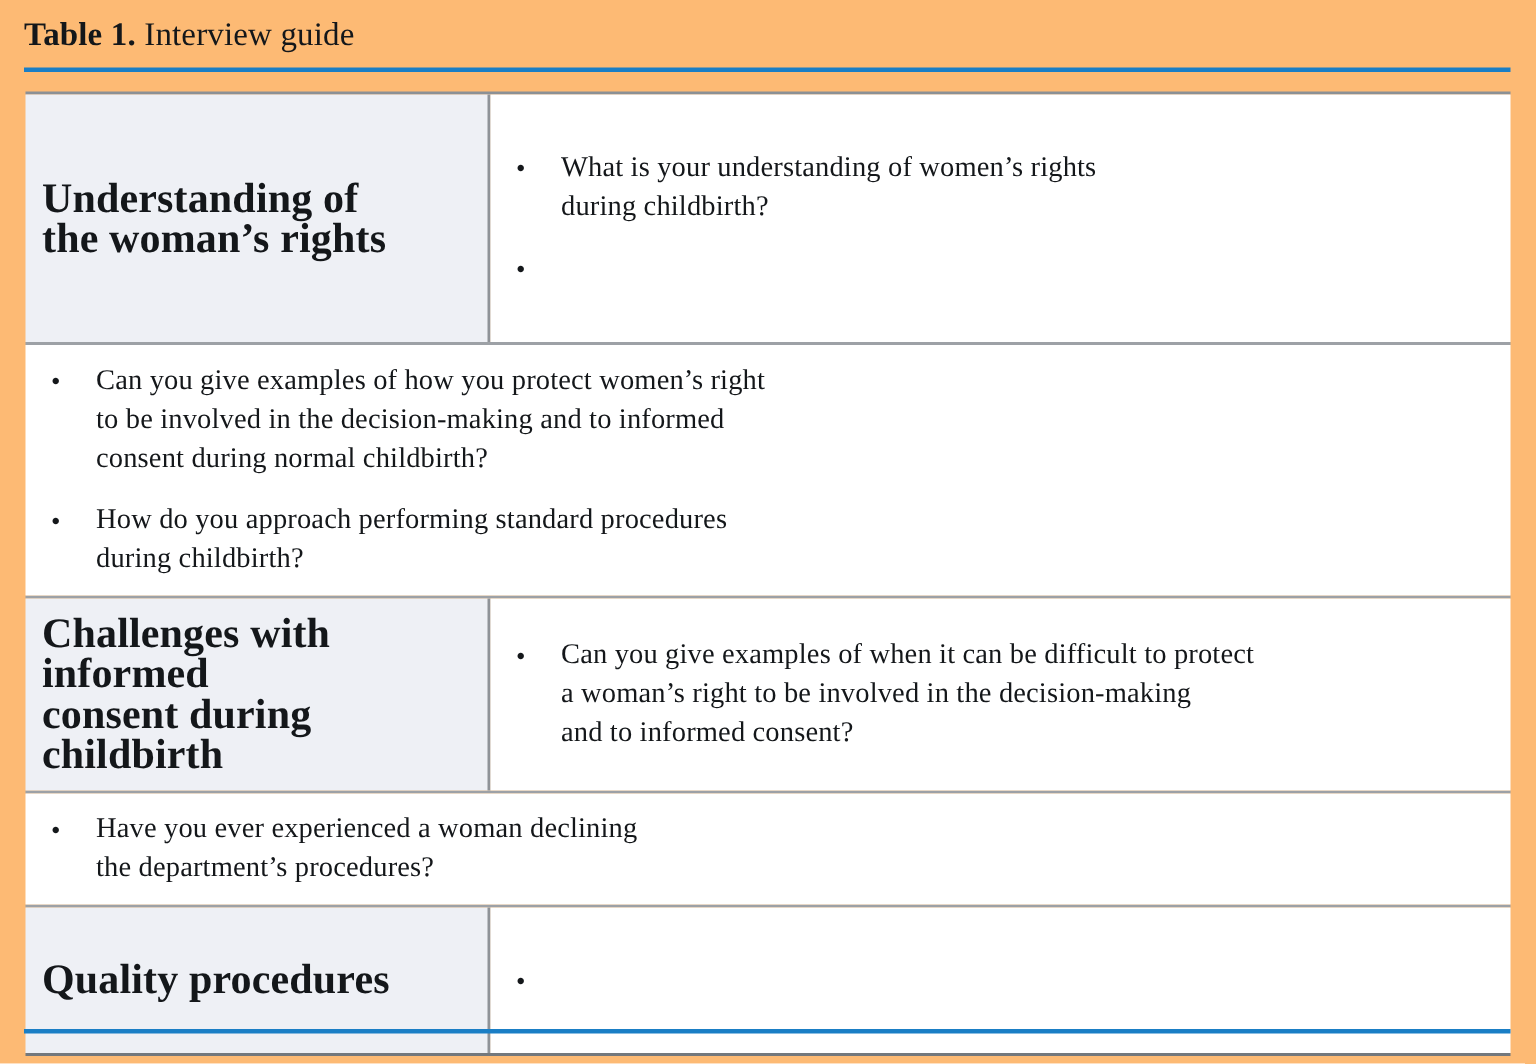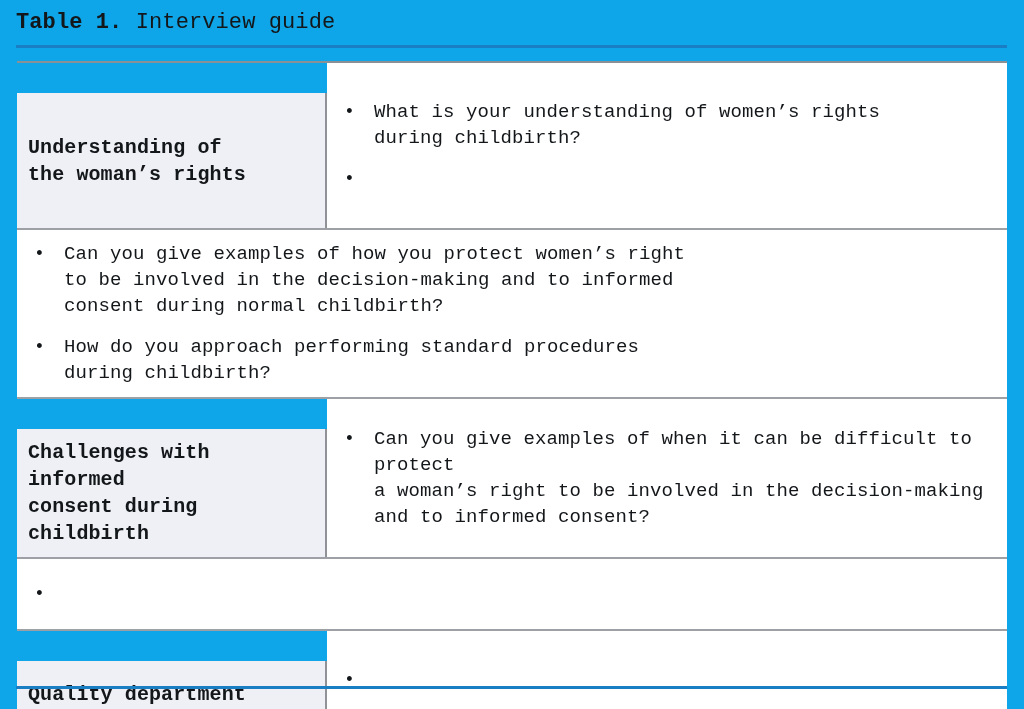--- a/index.html
+++ b/index.html
@@ -1,20 +1,20 @@
 <!DOCTYPE html>
 <html><head>
 <meta charset="utf-8">
 <style>
   html,body{margin:0;padding:0;background:#ffffff;}
   .page{
     position:relative;
     width:1024px;height:709px;
-    background:#0ea5e9;
-    font-family:Liberation Mono, monospace;
+    background:#fdba74;
+    font-family:Liberation Serif, serif;
     color:#14171a;
     overflow:hidden;
   }
   .table-title{
     position:absolute;left:16px;top:9px;
     font-size:22px;line-height:28px;letter-spacing:.1px;
   }
   .table-title .bold{font-weight:700;}
   .rule-blue{
     position:absolute;left:16px;width:991px;height:3px;
@@ -35,23 +35,22 @@
   .row:nth-child(2){min-height:166px;}
   .row:nth-child(3){min-height:100px;}
   .row:nth-child(4){min-height:72px;}
   .row:nth-child(5){min-height:99px;}
   .label-cell{
     flex:0 0 310px;box-sizing:border-box;
     background:#eef0f5;
     border-right:2px solid #8f9398;
     display:flex;align-items:center;
     padding:10px 14px 10px 11px;
-    font-weight:700;font-size:20px;line-height:27px;
+    font-weight:700;font-size:28px;line-height:27px;
     letter-spacing:.1px;
-    margin-top:30px;
   }
   .q-cell{
     flex:1 1 auto;box-sizing:border-box;
     display:flex;flex-direction:column;justify-content:center;
     padding:11px 10px 11px 16px;
     background:#ffffff;
   }
   .bullet-item{display:flex;font-size:19px;line-height:26px;}
   .bullet-item + .bullet-item{margin-top:15px;}
   .bullet-dot{
@@ -108,26 +107,27 @@
           <div class="bullet-item">
             <span class="bullet-dot">•</span>
             <span class="bullet-text">Can you give examples of when it can be difficult to protect<br>a woman’s right to be involved in the decision-making<br>and to informed consent?</span>
           </div>
         </div>
       </div>
       <div class="row">
         <div class="q-cell">
           <div class="bullet-item">
             <span class="bullet-dot">•</span>
+            <span class="bullet-text">Have you ever experienced a woman declining<br>the department’s procedures?</span>
           </div>
         </div>
       </div>
       <div class="row">
         <div class="label-cell">
-          <span class="label-text">Quality department</span>
+          <span class="label-text">Quality procedures</span>
         </div>
         <div class="q-cell">
           <div class="bullet-item">
             <span class="bullet-dot">•</span>
           </div>
         </div>
       </div>
     </div>
 
   <div class="rule-blue bottom" style="background: rgb(26, 126, 197);"></div>

